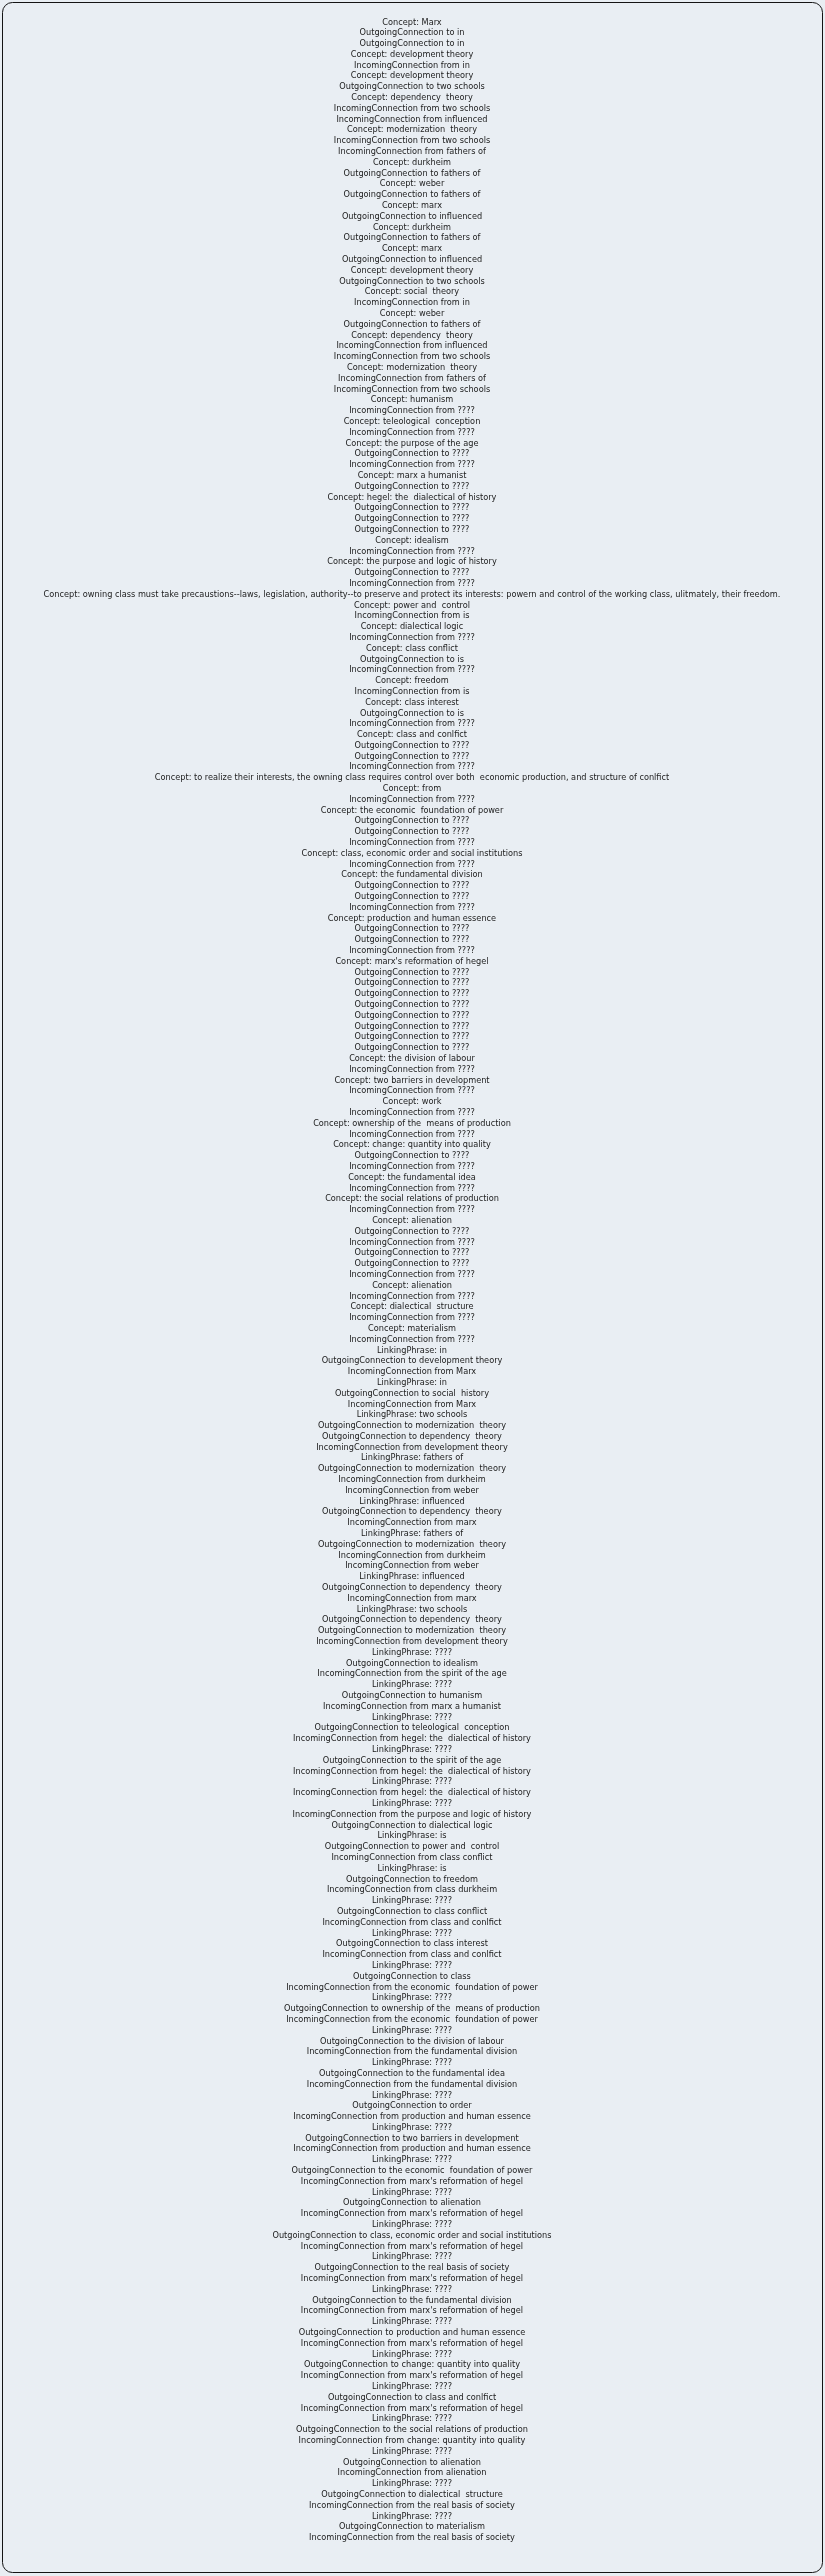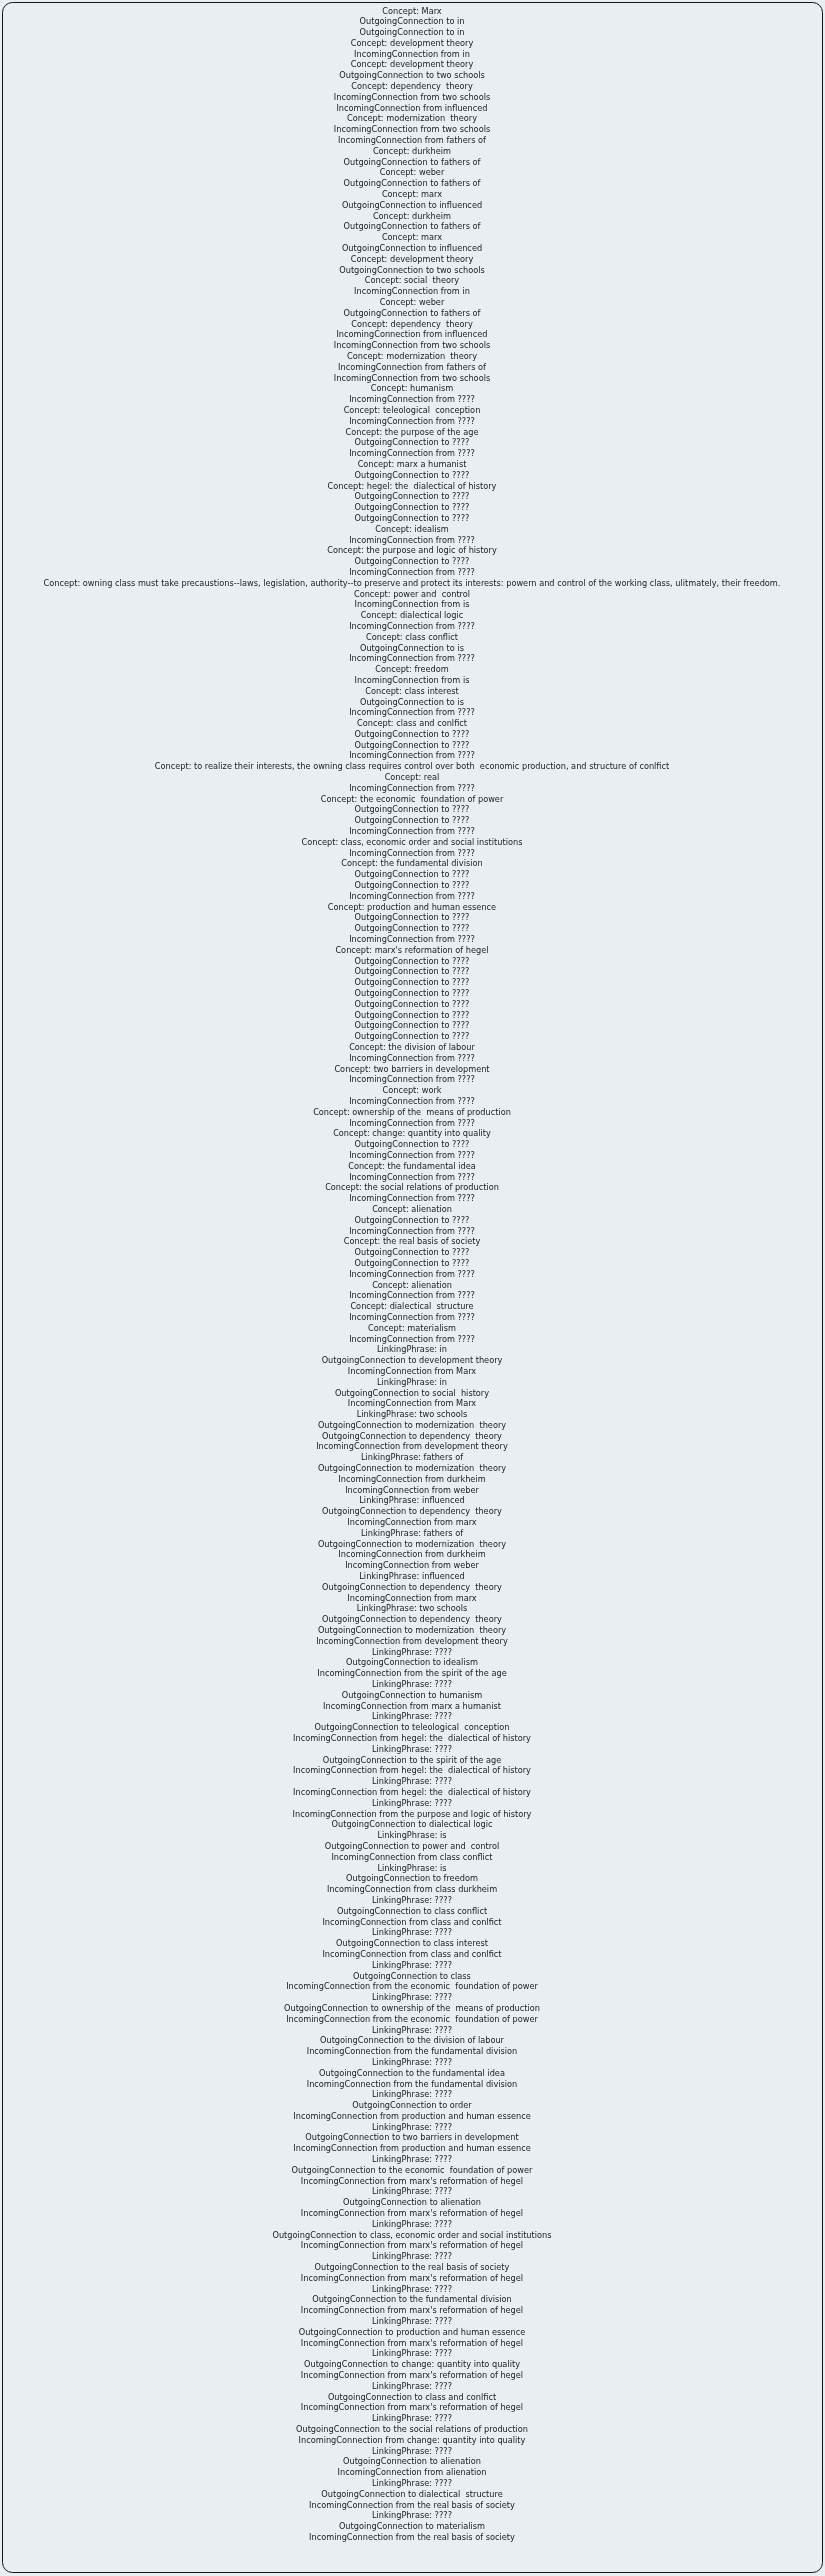--- a/index.html
+++ b/index.html
@@ -15,21 +15,21 @@
     top: 1.5px;
     width: 821px;
     height: 2571px;
     box-sizing: border-box;
     border: 1.5px solid var(--border, #141414);
     border-radius: 10.4px;
     background: var(--bg, #e9eef3);
     overflow: hidden;
   }
   .sheet {
-    padding-top: 3px;
+    padding-top: 14px;
   }
   .line {
     font-family: "DejaVu Sans", sans-serif;
     font-size: 8.2px;
     line-height: 10.8px;
     color: var(--fg, #1b1b1b);
     text-align: center;
     white-space: pre;
   }
 </style>
@@ -102,21 +102,21 @@
       <div class="line">Concept: freedom</div>
       <div class="line">IncomingConnection from is</div>
       <div class="line">Concept: class interest</div>
       <div class="line">OutgoingConnection to is</div>
       <div class="line">IncomingConnection from ????</div>
       <div class="line">Concept: class and conlfict</div>
       <div class="line">OutgoingConnection to ????</div>
       <div class="line">OutgoingConnection to ????</div>
       <div class="line">IncomingConnection from ????</div>
       <div class="line">Concept: to realize their interests, the owning class requires control over both  economic production, and structure of conlfict</div>
-      <div class="line">Concept: real</div>
+      <div class="line">Concept: from</div>
       <div class="line">IncomingConnection from ????</div>
       <div class="line">Concept: the economic  foundation of power</div>
       <div class="line">OutgoingConnection to ????</div>
       <div class="line">OutgoingConnection to ????</div>
       <div class="line">IncomingConnection from ????</div>
       <div class="line">Concept: class, economic order and social institutions</div>
       <div class="line">IncomingConnection from ????</div>
       <div class="line">Concept: the fundamental division</div>
       <div class="line">OutgoingConnection to ????</div>
       <div class="line">OutgoingConnection to ????</div>
@@ -145,21 +145,20 @@
       <div class="line">Concept: change: quantity into quality</div>
       <div class="line">OutgoingConnection to ????</div>
       <div class="line">IncomingConnection from ????</div>
       <div class="line">Concept: the fundamental idea</div>
       <div class="line">IncomingConnection from ????</div>
       <div class="line">Concept: the social relations of production</div>
       <div class="line">IncomingConnection from ????</div>
       <div class="line">Concept: alienation</div>
       <div class="line">OutgoingConnection to ????</div>
       <div class="line">IncomingConnection from ????</div>
-      <div class="line">Concept: the real basis of society</div>
       <div class="line">OutgoingConnection to ????</div>
       <div class="line">OutgoingConnection to ????</div>
       <div class="line">IncomingConnection from ????</div>
       <div class="line">Concept: alienation</div>
       <div class="line">IncomingConnection from ????</div>
       <div class="line">Concept: dialectical  structure</div>
       <div class="line">IncomingConnection from ????</div>
       <div class="line">Concept: materialism</div>
       <div class="line">IncomingConnection from ????</div>
       <div class="line">LinkingPhrase: in</div>

